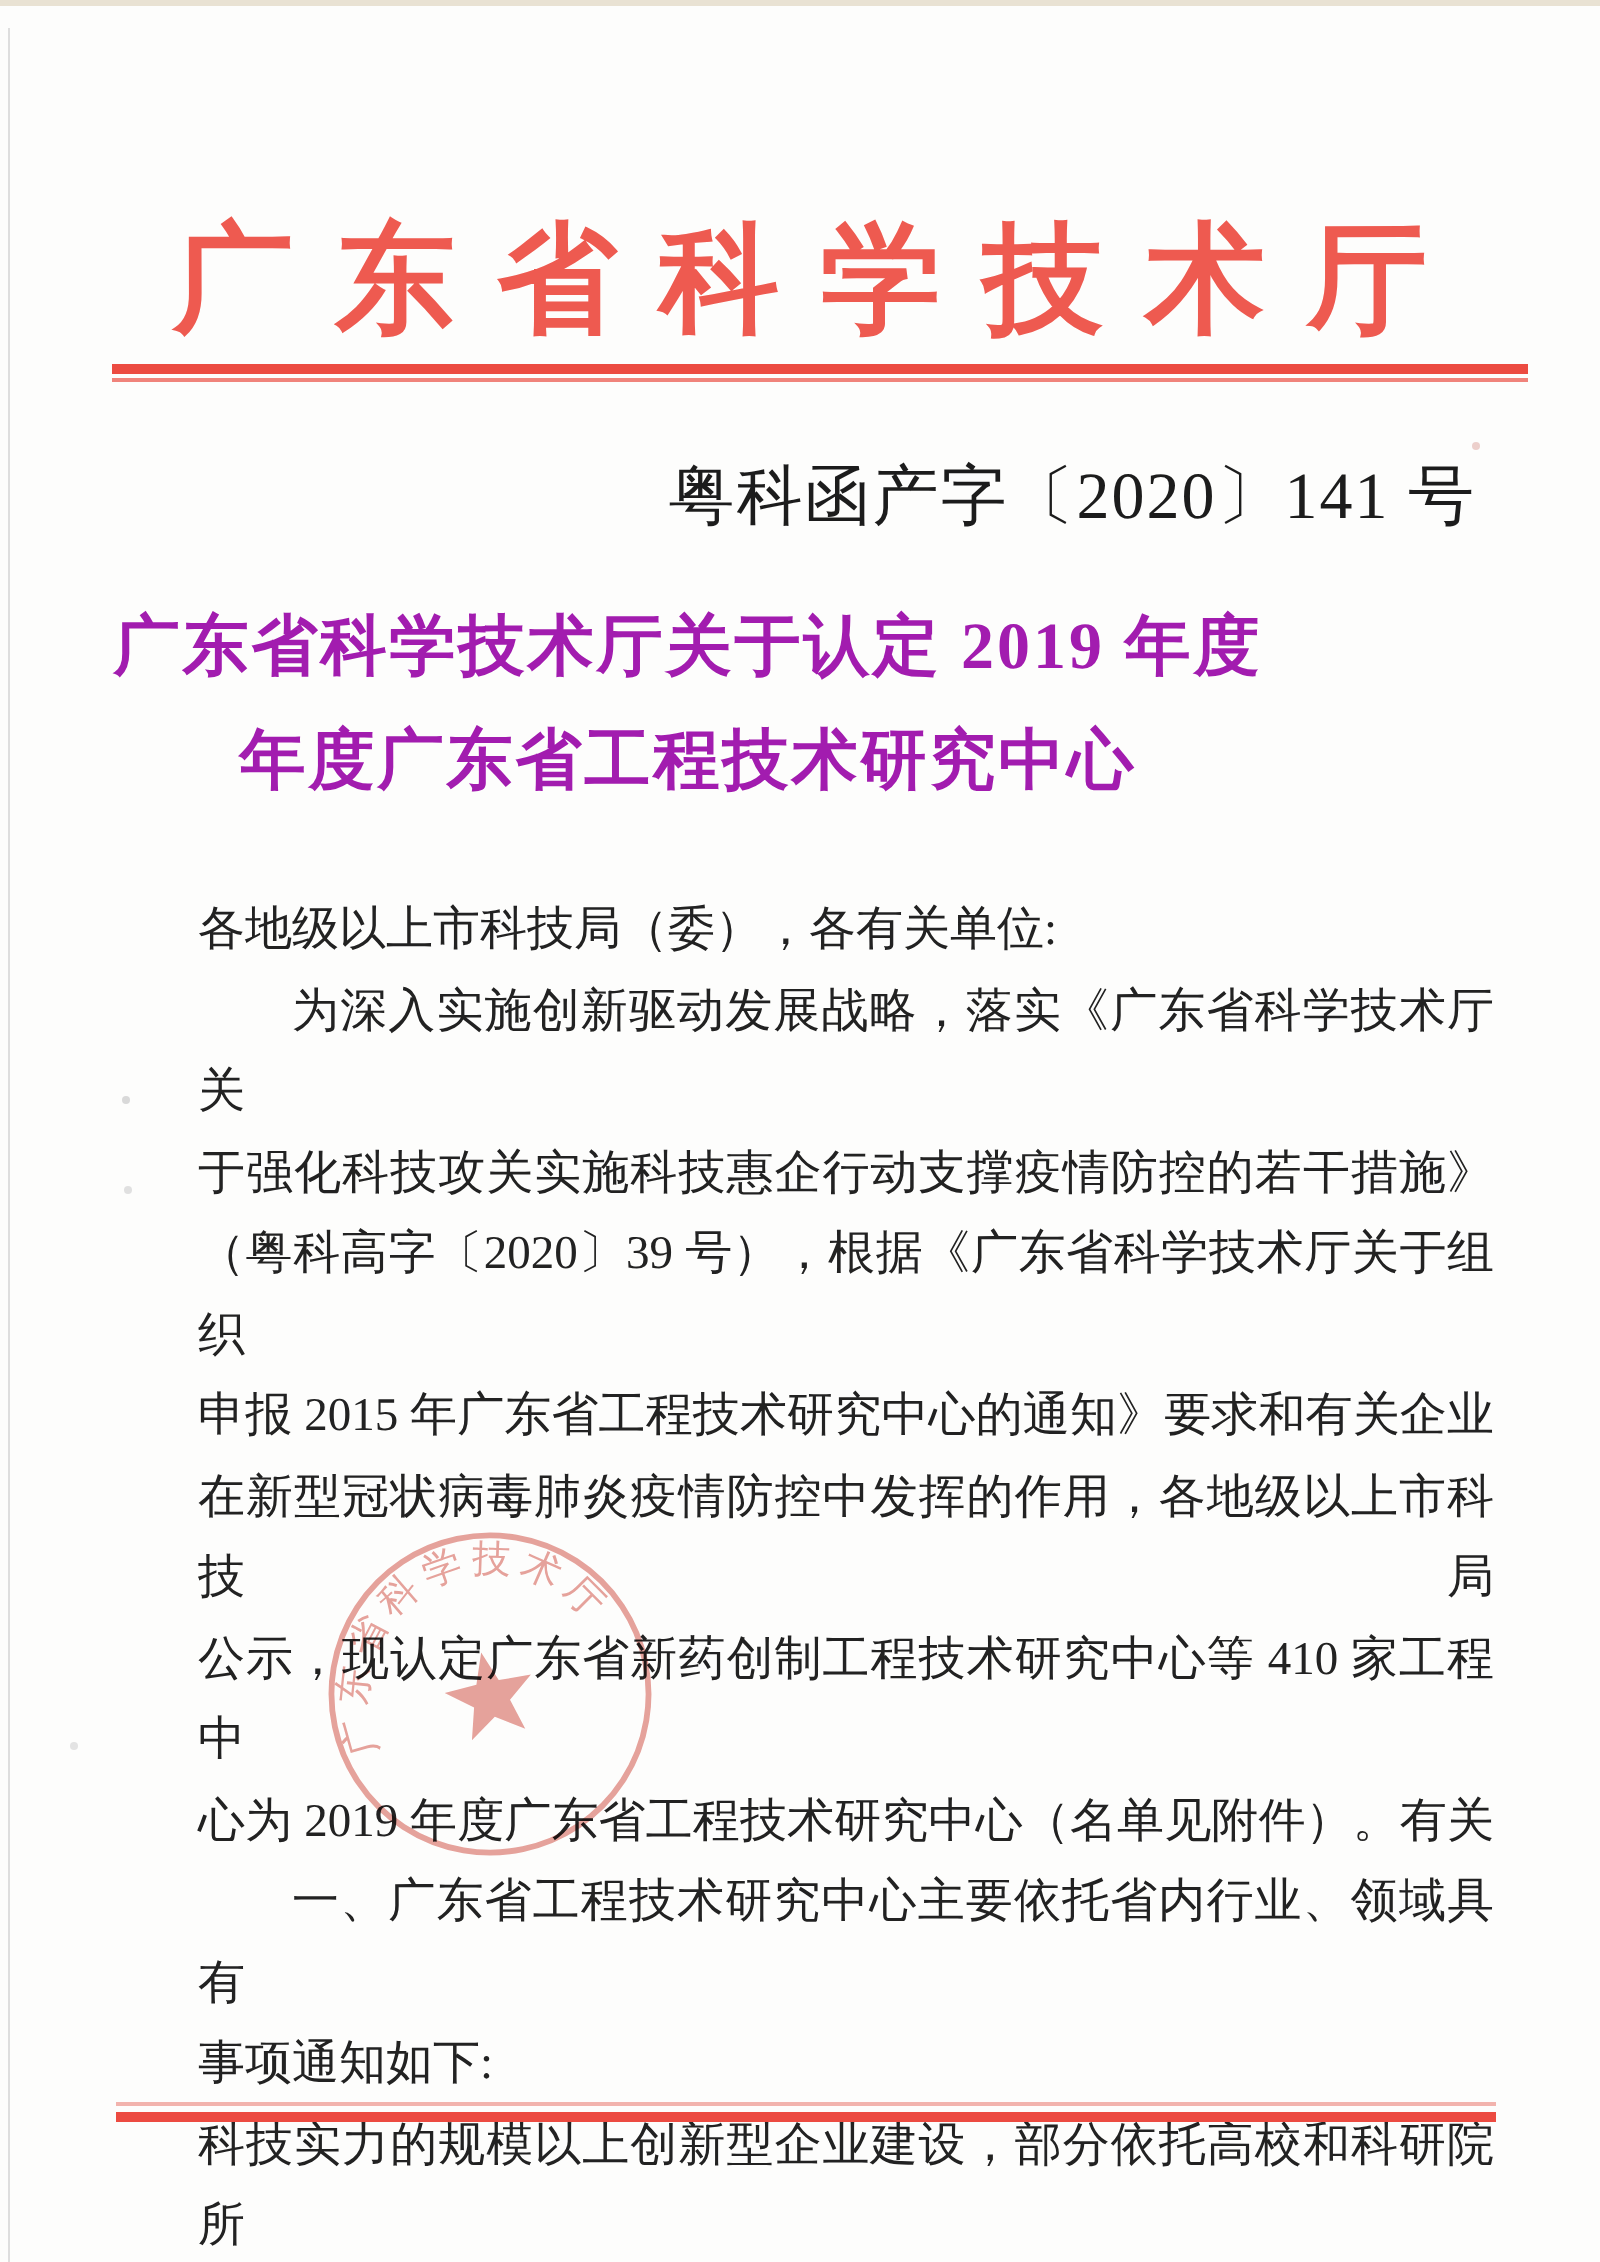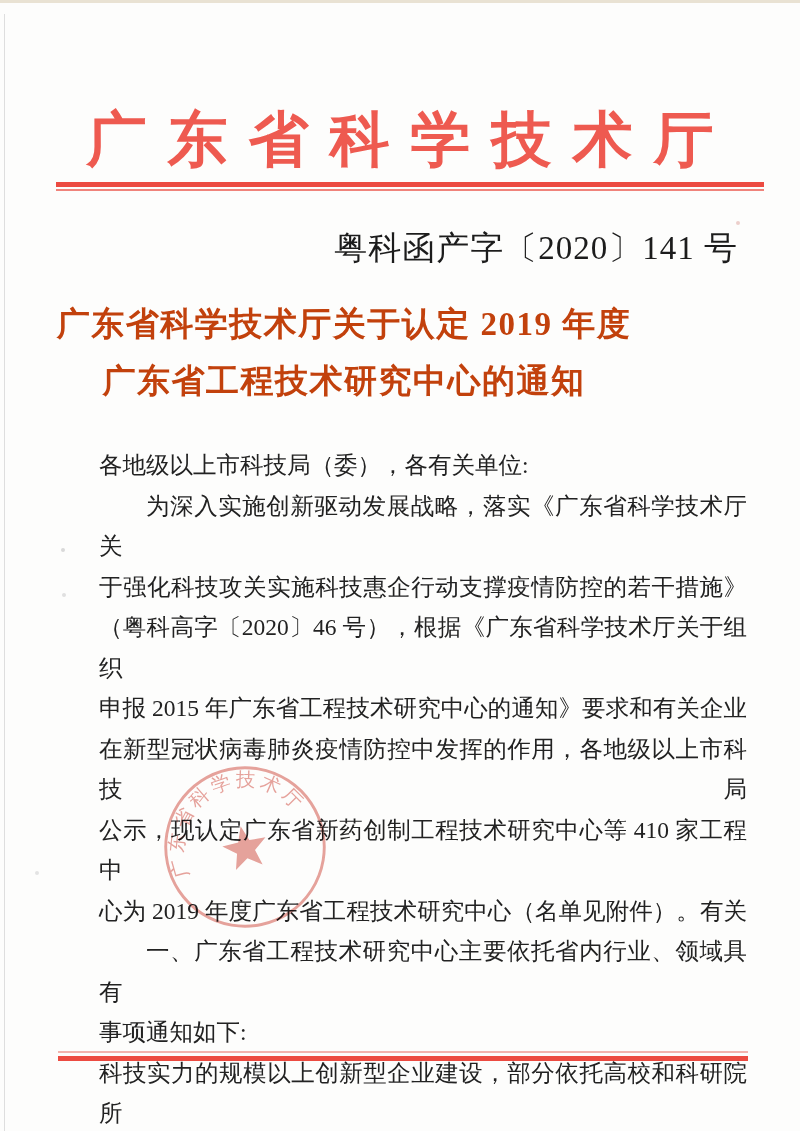--- a/index.html
+++ b/index.html
@@ -43,21 +43,21 @@
   .rule-top .thin  { height: 2px; margin-top: 2px; background: #f0837b; }
   .docno {
     position: absolute; top: 226px; right: 62px;
     font-size: 33px; letter-spacing: 1px;
     color: #1c1c1c; white-space: nowrap;
   }
   .title {
     position: absolute; left: 0; top: 296px; width: 688px;
     text-align: center;
     font-size: 33px; font-weight: bold; line-height: 57px;
-    letter-spacing: 1.5px; color: #c2410c;
+    letter-spacing: 1.5px; color: #a21caf;
   }
   
   .body-text {
     position: absolute; left: 99px; top: 445px; width: 648px;
     font-size: 23.5px; line-height: 40.5px;
     color: var(--body_text, #222222);
   }
   .body-text .line { white-space: normal; }
   .body-text .line.fill { text-align: justify; text-align-last: justify; }
   .body-text .line.indent { text-indent: 2em; }
@@ -87,29 +87,29 @@
 
   <div class="rule-top">
     <div class="thick"></div>
     <div class="thin"></div>
   </div>
 
   <div class="docno">粤科函产字〔2020〕141 号</div>
 
   <div class="title">
     <div>广东省科学技术厅关于认定 2019 年度</div>
-    <div>广东省工程技术研究中心的通知</div>
+    <div>年度广东省工程技术研究中心</div>
   </div>
 
   <div class="body-text">
 
   <div class="line">各地级以上市科技局（委），各有关单位:</div>
       <div class="line indent fill">为深入实施创新驱动发展战略，落实《广东省科学技术厅关</div>
       <div class="line fill">于强化科技攻关实施科技惠企行动支撑疫情防控的若干措施》</div>
-      <div class="line fill">（粤科高字〔2020〕46 号），根据《广东省科学技术厅关于组织</div>
+      <div class="line fill">（粤科高字〔2020〕39 号），根据《广东省科学技术厅关于组织</div>
       <div class="line fill">申报 2015 年广东省工程技术研究中心的通知》要求和有关企业</div>
       <div class="line fill">在新型冠状病毒肺炎疫情防控中发挥的作用，各地级以上市科技局</div>
       <div class="line fill">公示，现认定广东省新药创制工程技术研究中心等 410 家工程中</div>
       <div class="line fill">心为 2019 年度广东省工程技术研究中心（名单见附件）。有关</div>
       <div class="line indent fill">一、广东省工程技术研究中心主要依托省内行业、领域具有</div>
       <div class="line">事项通知如下:</div>
       <div class="line fill">科技实力的规模以上创新型企业建设，部分依托高校和科研院所</div>
     </div>
 
   <div class="seal">

